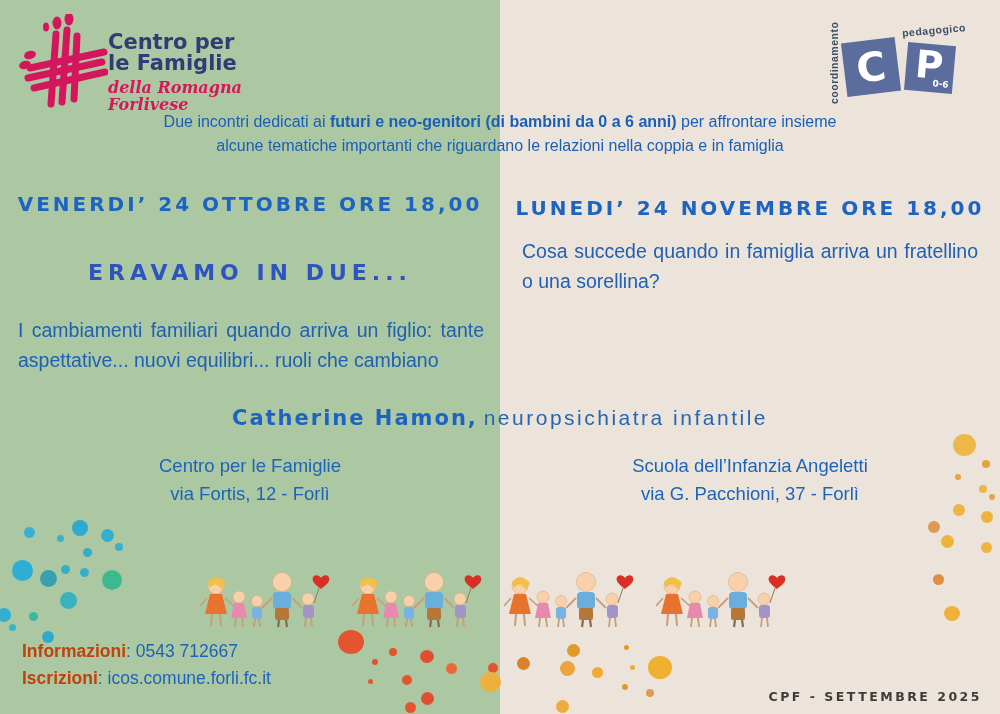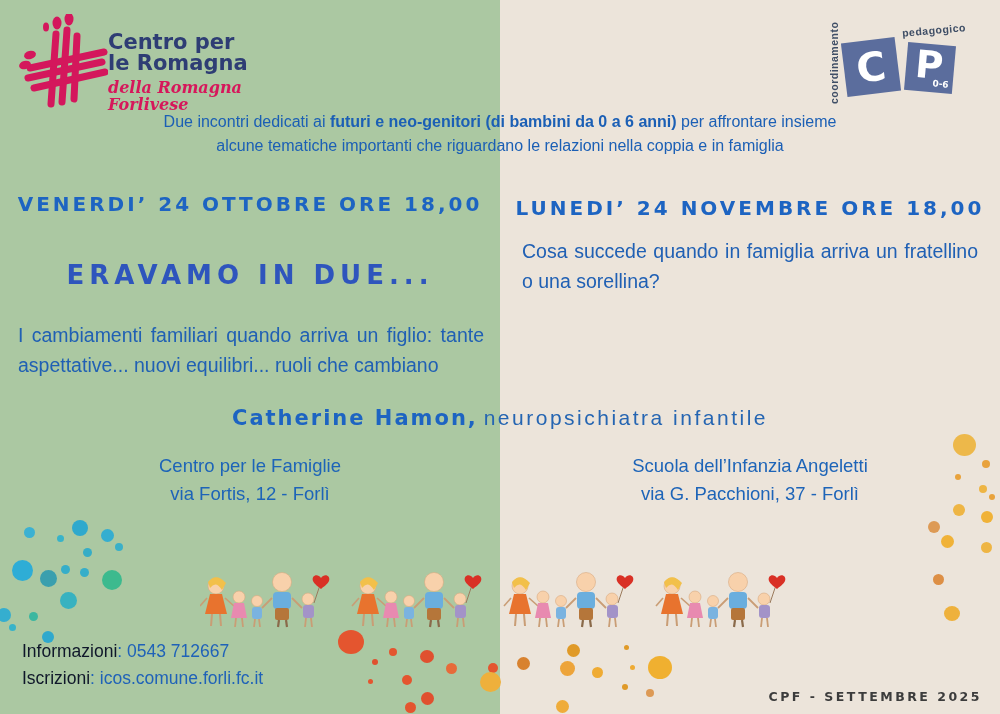--- a/index.html
+++ b/index.html
@@ -33,39 +33,39 @@
     text-align:center;font-size:16px;line-height:1.5;color:#1b5fb5;font-weight:500;}
   .intro b{font-weight:800;}
 
   
   .col-left{position:absolute;left:0;top:192px;width:500px;}
   .col-right{position:absolute;left:500px;top:196px;width:500px;}
   .event-date{text-align:center;font-family:"DejaVu Sans",sans-serif;font-weight:700;
     font-size:20px;letter-spacing:3px;color:#1d64c2;}
   .event-title{ text-align:center;font-family:"DejaVu Sans",sans-serif;font-weight:800;
     color:#2e55bd;letter-spacing:5px;}
-  .col-left .event-title{margin-top:44px;font-size:26px;}
+  .col-left .event-title{margin-top:44px;font-size:22px;}
   .col-right .event-title{margin-top:24px;font-size:24px;line-height:42px;letter-spacing:3.5px;}
   .event-desc{text-align:justify;font-size:19.5px;line-height:1.55;color:#2060b4;}
   .col-left .event-desc{margin:30px 16px 0 18px;}
   .col-right .event-desc{margin:16px 22px 0 22px;}
 
   
   .speaker{position:absolute;left:0;top:406px;width:100%;text-align:center;color:#1d64c2;font-size:21px;}
   .speaker .name{font-weight:800;letter-spacing:2px;font-family:"DejaVu Sans",sans-serif;}
   .speaker .role{font-weight:400;letter-spacing:2.5px;color:#2565b2;}
 
   
   .venue-left{position:absolute;left:40px;top:452px;width:420px;text-align:center;}
   .venue-right{position:absolute;left:540px;top:452px;width:420px;text-align:center;}
   .venue-name,.venue-addr{font-size:18.5px;color:#1d64b8;line-height:1.5;}
 
   
   .contacts{position:absolute;left:22px;top:638px;font-size:17.5px;line-height:1.52;color:#1f62b8;}
-  .contacts .lbl{font-weight:400;color:#0f172a;}
+  .contacts .lbl{font-weight:700;color:#c2410c;}
   .credit{position:absolute;right:18px;bottom:10px;font-family:"DejaVu Sans",sans-serif;
     font-weight:700;font-size:12.5px;letter-spacing:2.5px;color:#3c3c3c;}
 
   
   .dot{position:absolute;border-radius:50%;}
   .strip{position:absolute;left:200px;top:564px;width:612px;height:66px;}
 </style>
 </head>
 <body>
 
@@ -144,21 +144,21 @@
       <g fill="#d4175c">
         <ellipse cx="41" cy="9" rx="4.5" ry="6.5"></ellipse>
         <ellipse cx="53" cy="5" rx="4.5" ry="6.5"></ellipse>
         <ellipse cx="30" cy="13" rx="3" ry="4.5"></ellipse>
         <ellipse cx="14" cy="41" rx="6" ry="4.2" transform="rotate(-14 14 41)"></ellipse>
         <ellipse cx="9" cy="51" rx="6" ry="4.2" transform="rotate(-14 9 51)"></ellipse>
       </g>
     </svg>
     <div class="cpf-logo-text">
       <div class="cpf-title">Centro per</div>
-      <div class="cpf-title">le Romagna</div>
+      <div class="cpf-title">le Famiglie</div>
       <div class="cpf-sub">della Romagna</div>
       <div class="cpf-sub" style="margin-top:0">Forlivese</div>
     </div>
   </div>
 
   <div class="cp-logo">
     <div class="cp-vertical">coordinamento</div>
     <div class="cp-top">pedagogico</div>
     <div class="cp-box-c">C</div>
     <div class="cp-box-p">

